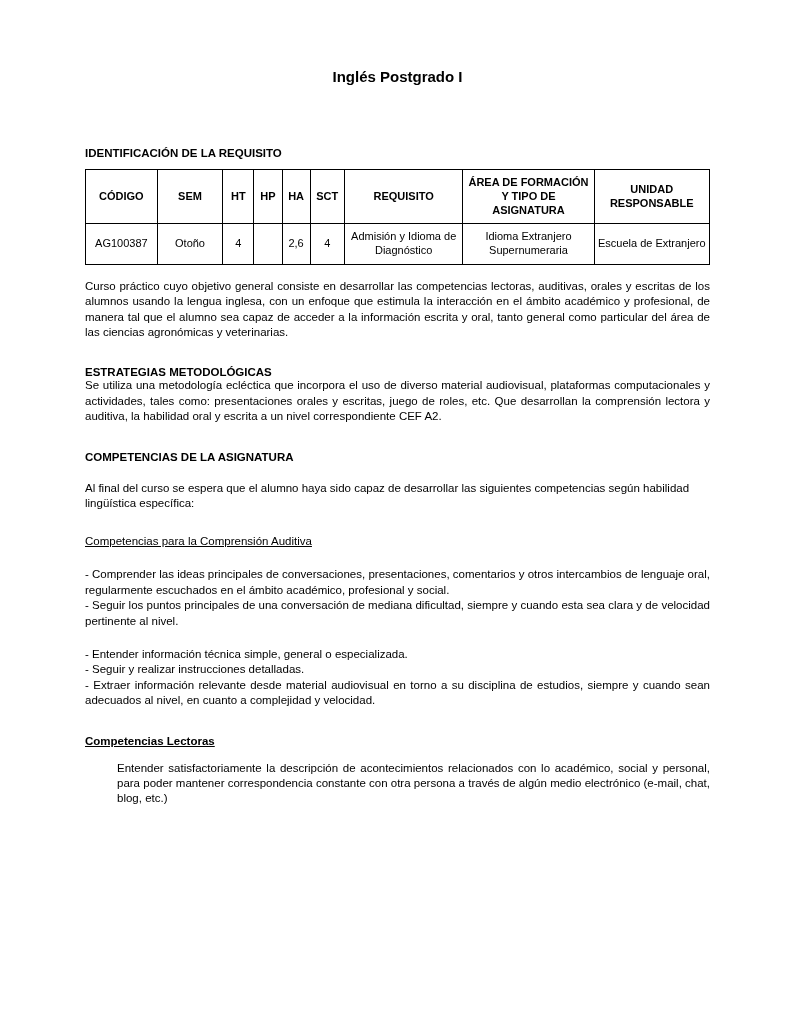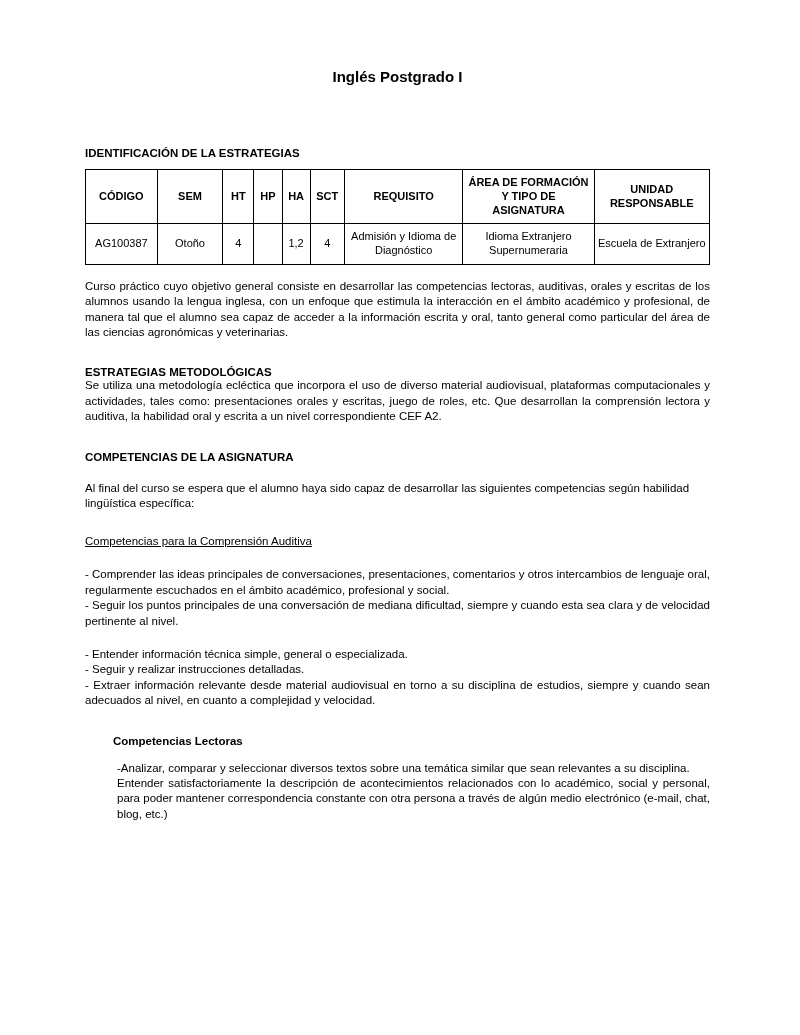--- a/index.html
+++ b/index.html
@@ -75,36 +75,36 @@
   .bullet-block { margin-top: 20px; }
   .bullet-item {
     font-size: 11.5px;
     line-height: 1.34;
     text-align: justify;
   }
   .bullet-gap { margin-top: 18px; }
   .lectoras-head {
     font-size: 11.5px;
     font-weight: bold;
+    text-decoration: underline;
     margin-top: 26px;
-    margin-left: 28px;
   }
   .indented-block {
     margin-left: 32px;
     margin-top: 14px;
   }
 </style>
 </head>
 <body>
 
 <div class="page">
 
   <h1 class="doc-title">Inglés Postgrado I</h1>
 
-  <div class="section-heading">IDENTIFICACIÓN DE LA ESTRATEGIAS</div>
+  <div class="section-heading">IDENTIFICACIÓN DE LA REQUISITO</div>
 
   <table class="course-table">
     <colgroup>
       <col class="c-codigo">
         <col class="c-sem">
         <col class="c-ht">
         <col class="c-hp">
       <col class="c-ha">
         <col class="c-sct">
         <col class="c-req">
@@ -123,21 +123,21 @@
         <th>ÁREA DE FORMACIÓN Y TIPO DE ASIGNATURA</th>
         <th>UNIDAD RESPONSABLE</th>
       </tr>
     </thead>
     <tbody>
       <tr>
         <td>AG100387</td>
         <td>Otoño</td>
         <td>4</td>
         <td></td>
-        <td>1,2</td>
+        <td>2,6</td>
         <td>4</td>
         <td>Admisión y Idioma de Diagnóstico</td>
         <td>Idioma Extranjero Supernumeraria</td>
         <td>Escuela de Extranjero</td>
       </tr>
     </tbody>
   </table>
 
   <p class="body-text mt-para">Curso práctico cuyo objetivo general consiste en desarrollar las competencias lectoras, auditivas, orales y escritas de los alumnos usando la lengua inglesa, con un enfoque que estimula la interacción en el ámbito académico y profesional, de manera tal que el alumno sea capaz de acceder a la información escrita y oral, tanto general como particular del área de las ciencias agronómicas y veterinarias.</p>
 
@@ -156,17 +156,16 @@
 
   <div class="bullet-gap">
     <p class="bullet-item">-  Entender información técnica simple, general o especializada.</p>
     <p class="bullet-item">-  Seguir y realizar instrucciones detalladas.</p>
     <p class="bullet-item">-  Extraer información relevante desde material audiovisual en torno a su disciplina de estudios, siempre y cuando sean adecuados al nivel, en cuanto a complejidad y velocidad.</p>
   </div>
 
   <div class="lectoras-head">Competencias Lectoras</div>
 
   <div class="indented-block">
-    <p class="bullet-item">-Analizar, comparar y seleccionar diversos textos sobre una temática similar que sean relevantes a su disciplina.</p>
     <p class="bullet-item">Entender satisfactoriamente la descripción de acontecimientos relacionados con lo académico, social y personal, para poder mantener correspondencia constante con otra persona a través de algún medio electrónico (e-mail, chat, blog, etc.)</p>
   </div>
 
 </div>
 
 </body></html>

